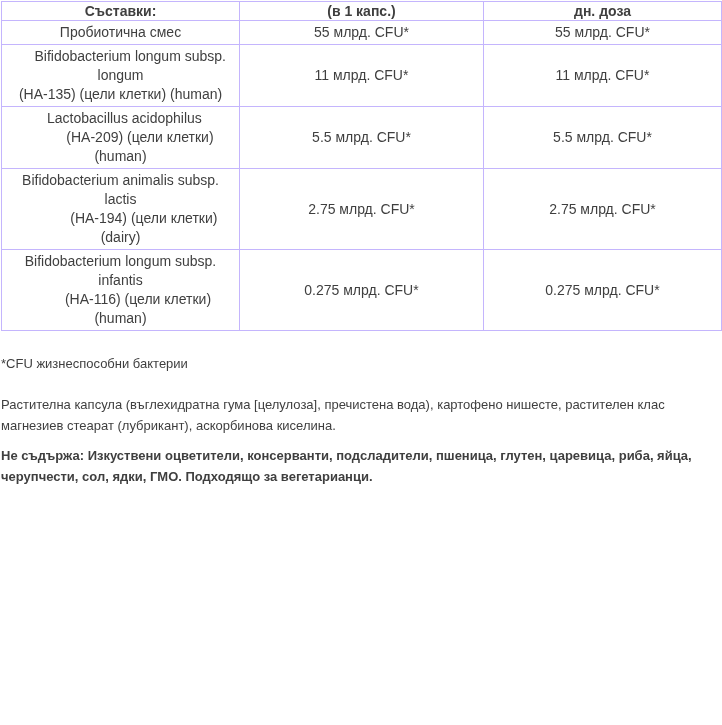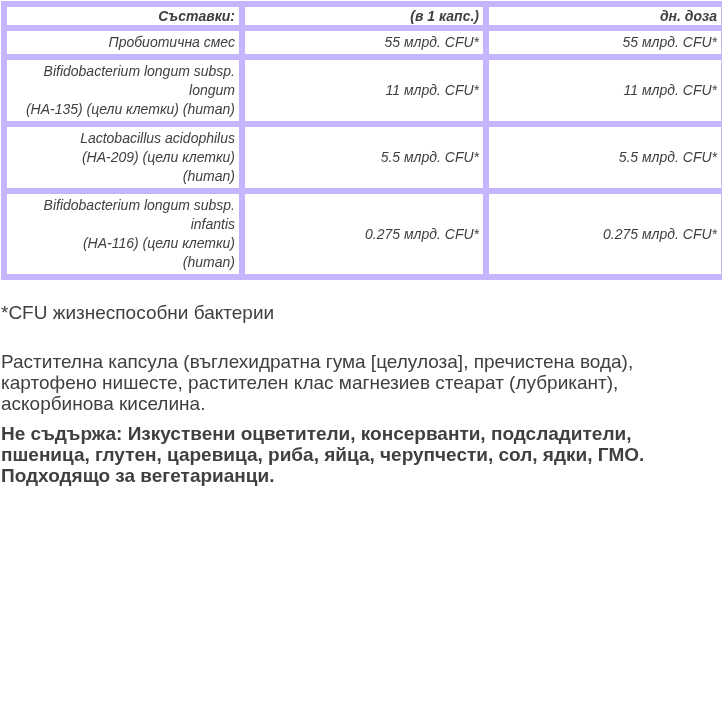--- a/index.html
+++ b/index.html
@@ -20,45 +20,44 @@
   table.facts {
     border-collapse: collapse;
     width: 720px;
     table-layout: fixed;
     font-size: 14px;
   }
   table.facts col.c1 { width: 238px; }
   table.facts col.c2 { width: 244px; }
   table.facts col.c3 { width: 238px; }
   table.facts th, table.facts td {
-    border: 6px solid #c4b5fd;
+    border: 1px solid #c4b5fd;
     vertical-align: middle;
-    text-align: right;
+    text-align: center;
     font-weight: normal;
     padding: 2px 4px;
     line-height: 19px;
     overflow: hidden;
-    font-style: italic;
   }
   table.facts th {
     font-weight: bold;
     padding: 0 4px;
     line-height: 18px;
   }
   td.cell-name {
     white-space: pre-wrap;
   }
   .notes p {
     margin: 0;
-    font-size: 19px;
+    font-size: 13px;
     line-height: 21px;
     width: 721px;
   }
   p.footnote { margin-top: 22px; }
-  p.other-ingredients { margin-top: 28px; }
+  p.other-ingredients { margin-top: 20px; }
   p.no-contains { margin-top: 9px; font-weight: bold; }
 </style>
 </head>
 <body>
 
 <div class="page">
 
   <table class="facts">
     <colgroup>
         <col class="c1">
@@ -86,20 +85,27 @@
         <td>11 млрд. CFU*</td>
       </tr>
       <tr>
         <td class="cell-name">  Lactobacillus acidophilus
           (HA-209) (цели клетки)
 (human)</td>
         <td>5.5 млрд. CFU*</td>
         <td>5.5 млрд. CFU*</td>
       </tr>
       <tr>
+        <td class="cell-name">Bifidobacterium animalis subsp. lactis
+            (HA-194) (цели клетки)
+(dairy)</td>
+        <td>2.75 млрд. CFU*</td>
+        <td>2.75 млрд. CFU*</td>
+      </tr>
+      <tr>
         <td class="cell-name">Bifidobacterium longum subsp.
 infantis
          (HA-116) (цели клетки)
 (human)</td>
         <td>0.275 млрд. CFU*</td>
         <td>0.275 млрд. CFU*</td>
       </tr>
     </tbody>
   </table>
 

